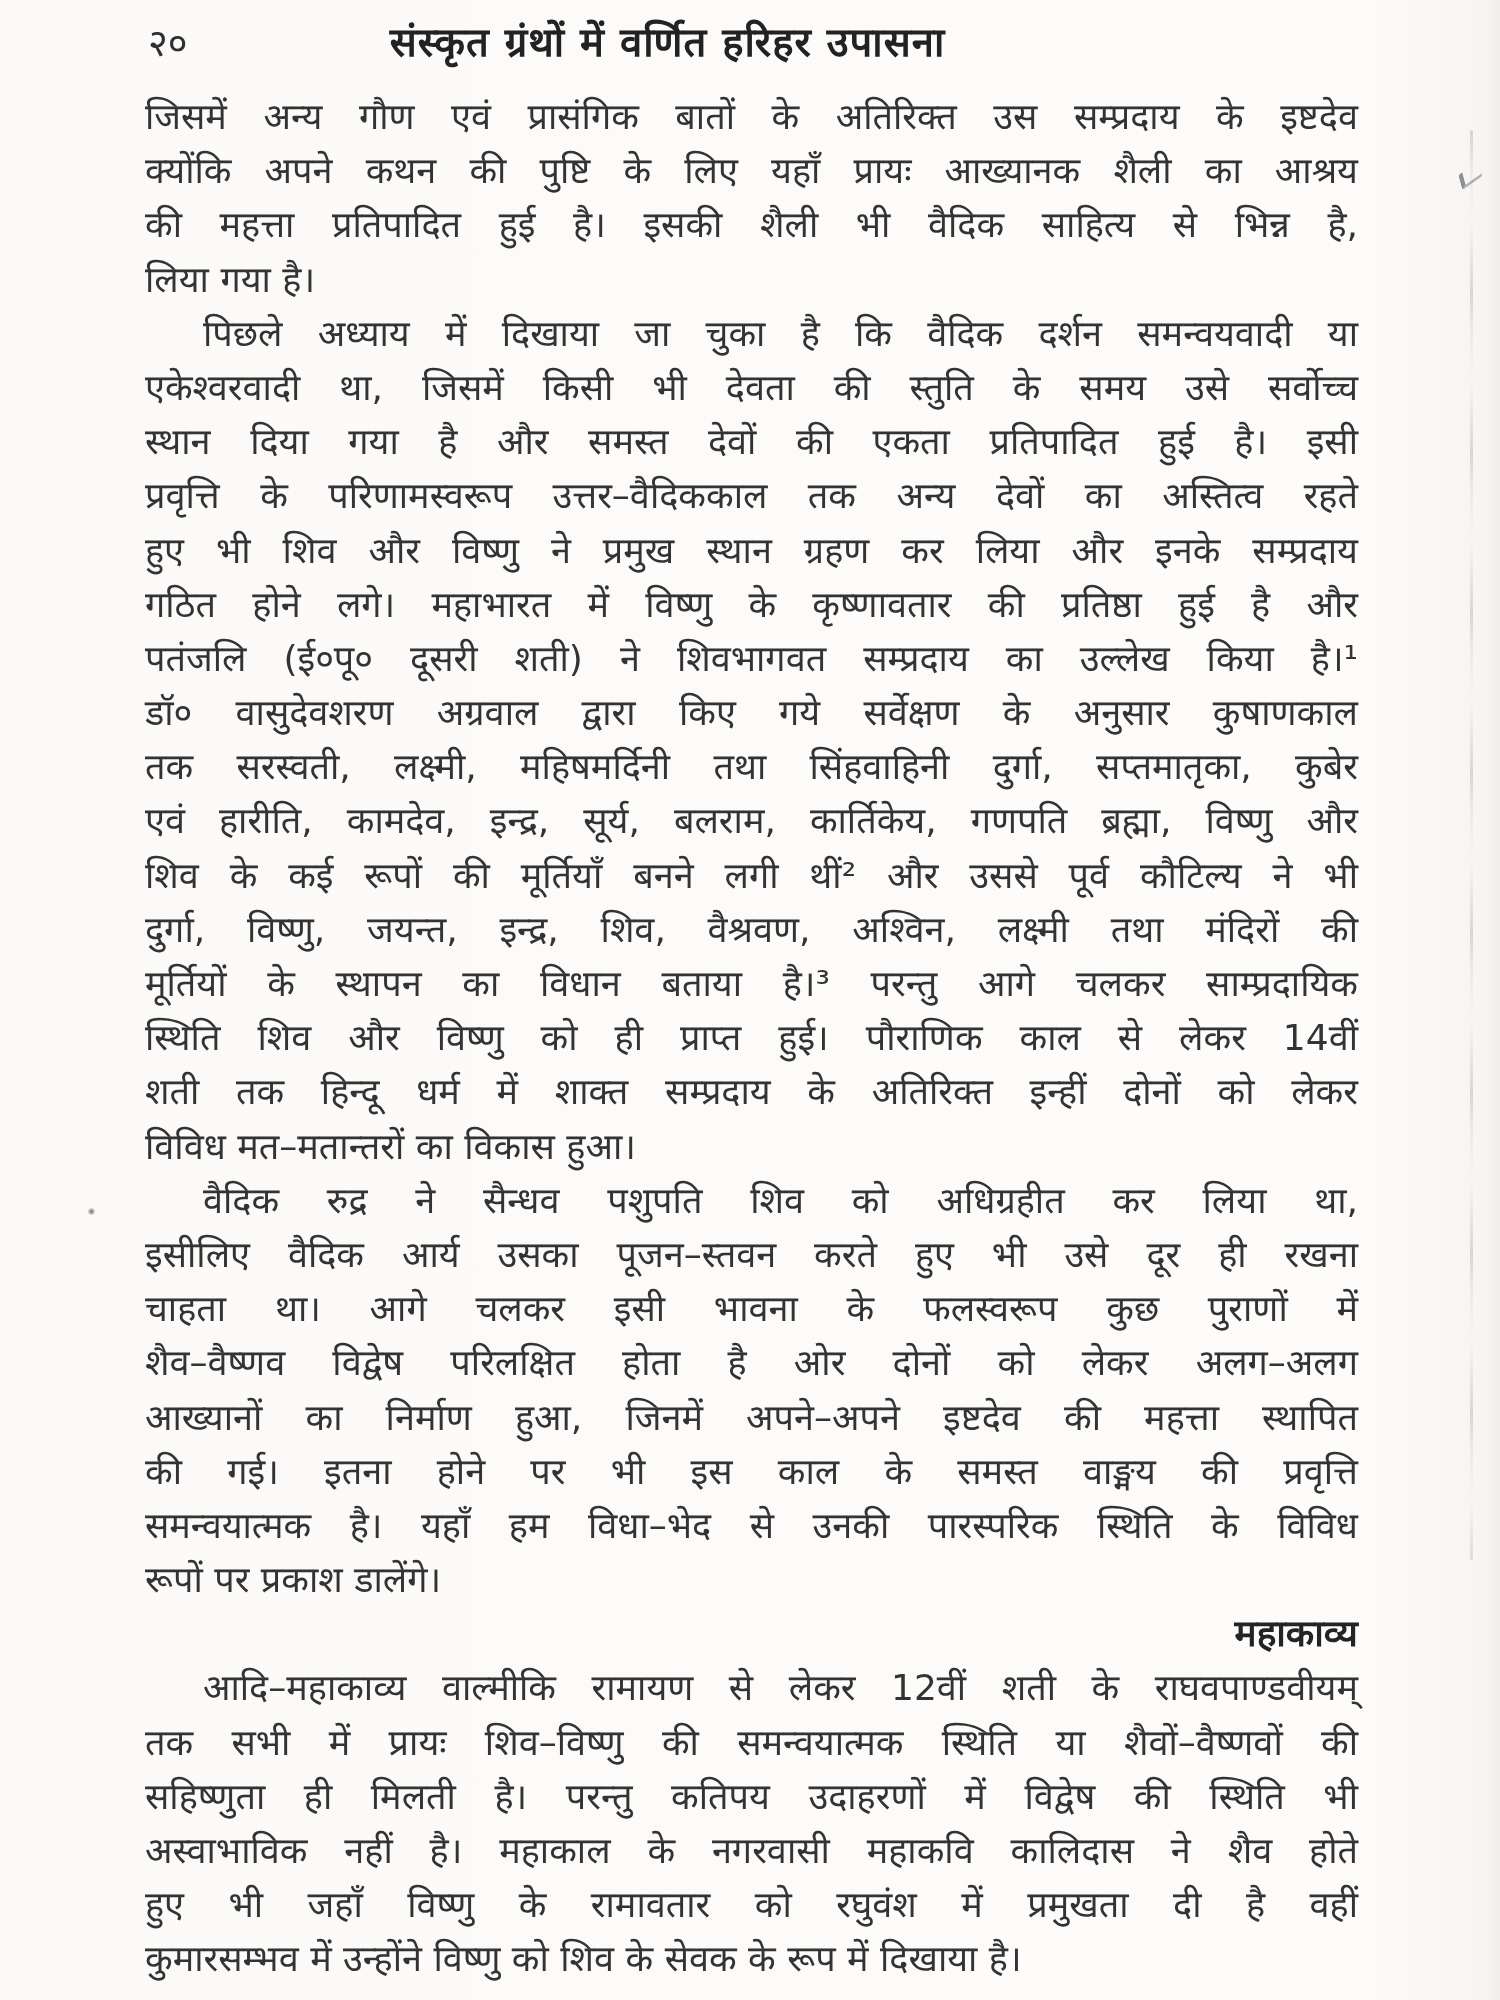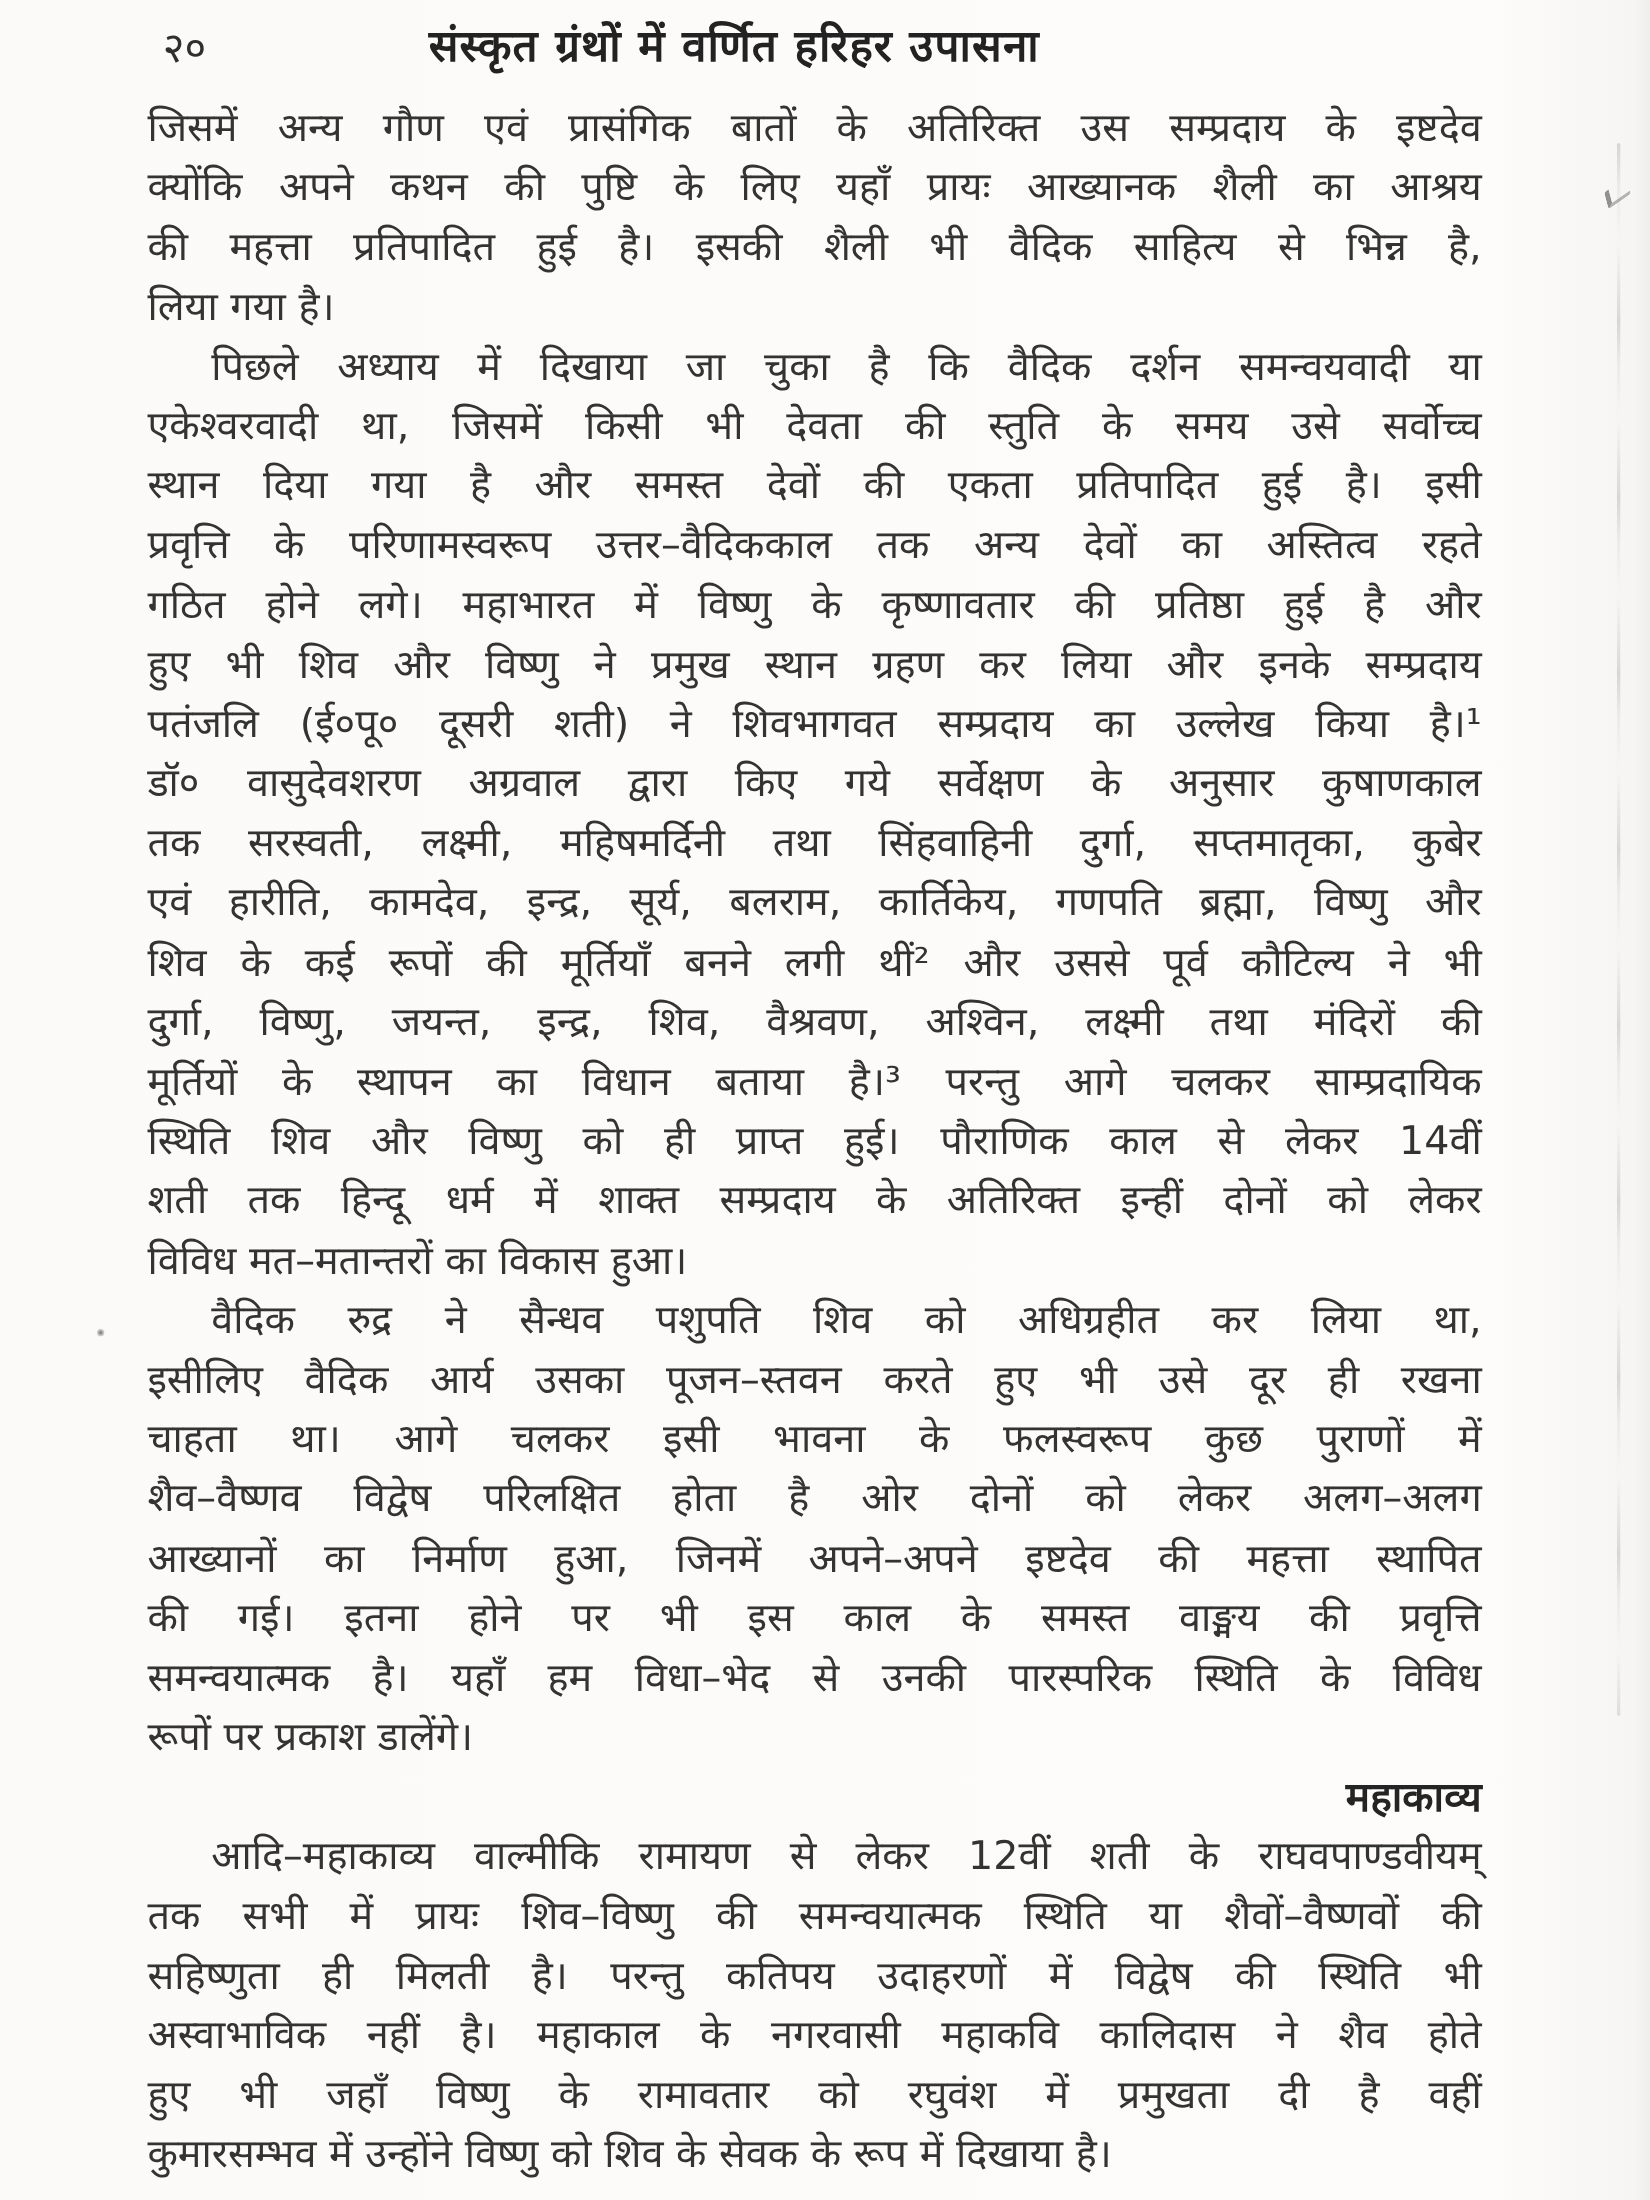--- a/index.html
+++ b/index.html
@@ -19,21 +19,21 @@
   .page-number{
     position:absolute;left:148px;top:6px;
     font-size:38px;line-height:46px;color:#2f2f2f;
   }
   .page-title{
     position:absolute;left:0;width:1335px;top:2px;
     text-align:center;font-weight:700;font-size:40px;line-height:52px;color:#222;
     letter-spacing:1px;
   }
   .body-text{
-    position:absolute;left:134px;top:90px;width:1213px;
+    position:absolute;left:145px;top:90px;width:1213px;
     font-size:36px;line-height:54.2px;
     color:#333;
   }
   .para{margin:0;}
   .tl{
     text-align:justify;
     text-align-last:justify;
     height:54.2px;white-space:nowrap;
   }
   .tl.last{text-align-last:left;}
@@ -78,22 +78,22 @@
         <div class="tl">जिसमें अन्य गौण एवं प्रासंगिक बातों के अतिरिक्त उस सम्प्रदाय के इष्टदेव</div>
         <div class="tl">क्योंकि अपने कथन की पुष्टि के लिए यहाँ प्रायः आख्यानक शैली का आश्रय</div>
         <div class="tl">की महत्ता प्रतिपादित हुई है। इसकी शैली भी वैदिक साहित्य से भिन्न है,</div>
         <div class="tl last">लिया गया है।</div>
       </div>
     <div class="para indent">
         <div class="tl">पिछले अध्याय में दिखाया जा चुका है कि वैदिक दर्शन समन्वयवादी या</div>
         <div class="tl">एकेश्वरवादी था, जिसमें किसी भी देवता की स्तुति के समय उसे सर्वोच्च</div>
         <div class="tl">स्थान दिया गया है और समस्त देवों की एकता प्रतिपादित हुई है। इसी</div>
         <div class="tl">प्रवृत्ति के परिणामस्वरूप उत्तर–वैदिककाल तक अन्य देवों का अस्तित्व रहते</div>
+        <div class="tl">हुए भी शिव और विष्णु ने प्रमुख स्थान ग्रहण कर लिया और इनके सम्प्रदाय</div>
         <div class="tl">गठित होने लगे। महाभारत में विष्णु के कृष्णावतार की प्रतिष्ठा हुई है और</div>
-        <div class="tl">हुए भी शिव और विष्णु ने प्रमुख स्थान ग्रहण कर लिया और इनके सम्प्रदाय</div>
         <div class="tl">पतंजलि (ई०पू० दूसरी शती) ने शिवभागवत सम्प्रदाय का उल्लेख किया है।¹</div>
         <div class="tl">डॉ० वासुदेवशरण अग्रवाल द्वारा किए गये सर्वेक्षण के अनुसार कुषाणकाल</div>
         <div class="tl">तक सरस्वती, लक्ष्मी, महिषमर्दिनी तथा सिंहवाहिनी दुर्गा, सप्तमातृका, कुबेर</div>
         <div class="tl">एवं हारीति, कामदेव, इन्द्र, सूर्य, बलराम, कार्तिकेय, गणपति ब्रह्मा, विष्णु और</div>
         <div class="tl">शिव के कई रूपों की मूर्तियाँ बनने लगी थीं² और उससे पूर्व कौटिल्य ने भी</div>
         <div class="tl">दुर्गा, विष्णु, जयन्त, इन्द्र, शिव, वैश्रवण, अश्विन, लक्ष्मी तथा मंदिरों की</div>
         <div class="tl">मूर्तियों के स्थापन का विधान बताया है।³ परन्तु आगे चलकर साम्प्रदायिक</div>
         <div class="tl">स्थिति शिव और विष्णु को ही प्राप्त हुई। पौराणिक काल से लेकर 14वीं</div>
         <div class="tl">शती तक हिन्दू धर्म में शाक्त सम्प्रदाय के अतिरिक्त इन्हीं दोनों को लेकर</div>
         <div class="tl last">विविध मत–मतान्तरों का विकास हुआ।</div>

